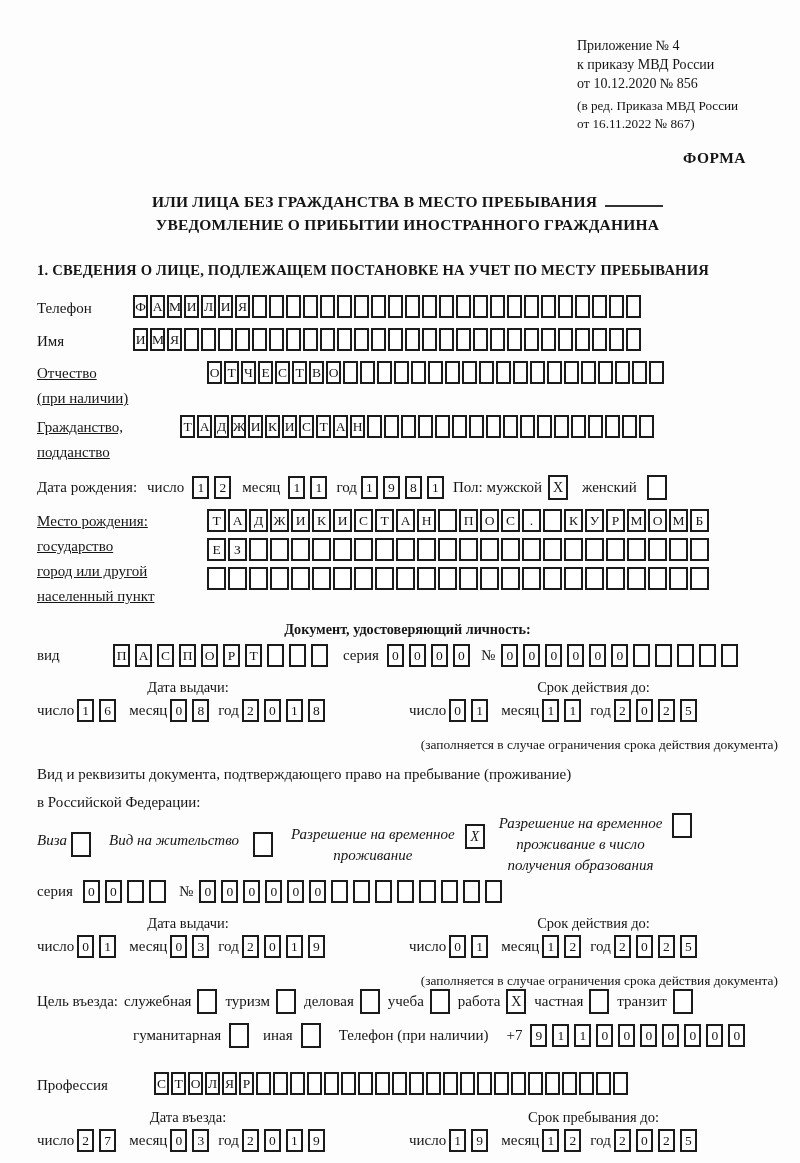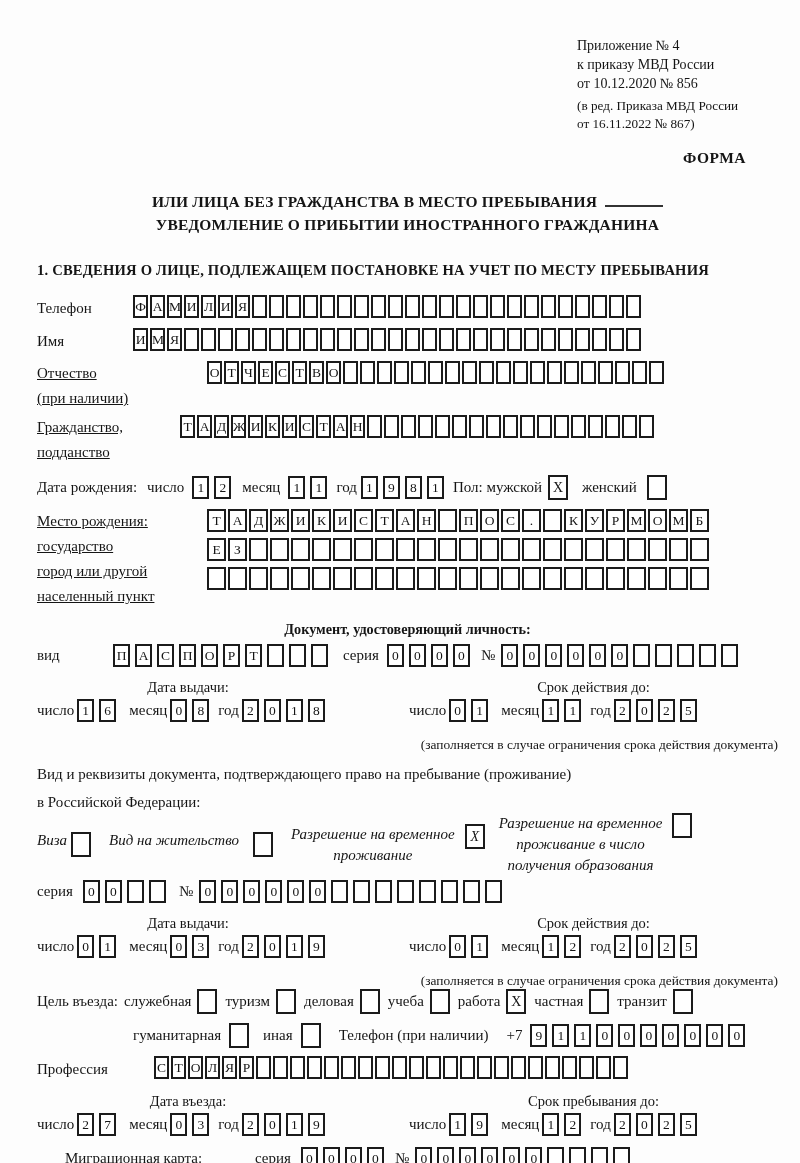--- a/index.html
+++ b/index.html
@@ -591,21 +591,21 @@
         <span class="cell">0</span>
         <span class="cell">0</span>
         <span class="cell">0</span>
         <span class="cell">0</span>
         <span class="cell">0</span>
         <span class="cell">0</span>
         <span class="cell">0</span>
       </span>
   </div>
 
-  <div class="row" style="margin-top:8px;">
+  <div class="row" style="margin-top:24px;">
     <span class="lbl w117">Профессия</span>
     <span class="cells">
         <span class="cell">С</span>
         <span class="cell">Т</span>
         <span class="cell">О</span>
         <span class="cell">Л</span>
         <span class="cell">Я</span>
         <span class="cell">Р</span>
         <span class="cell"></span>
         <span class="cell"></span>

